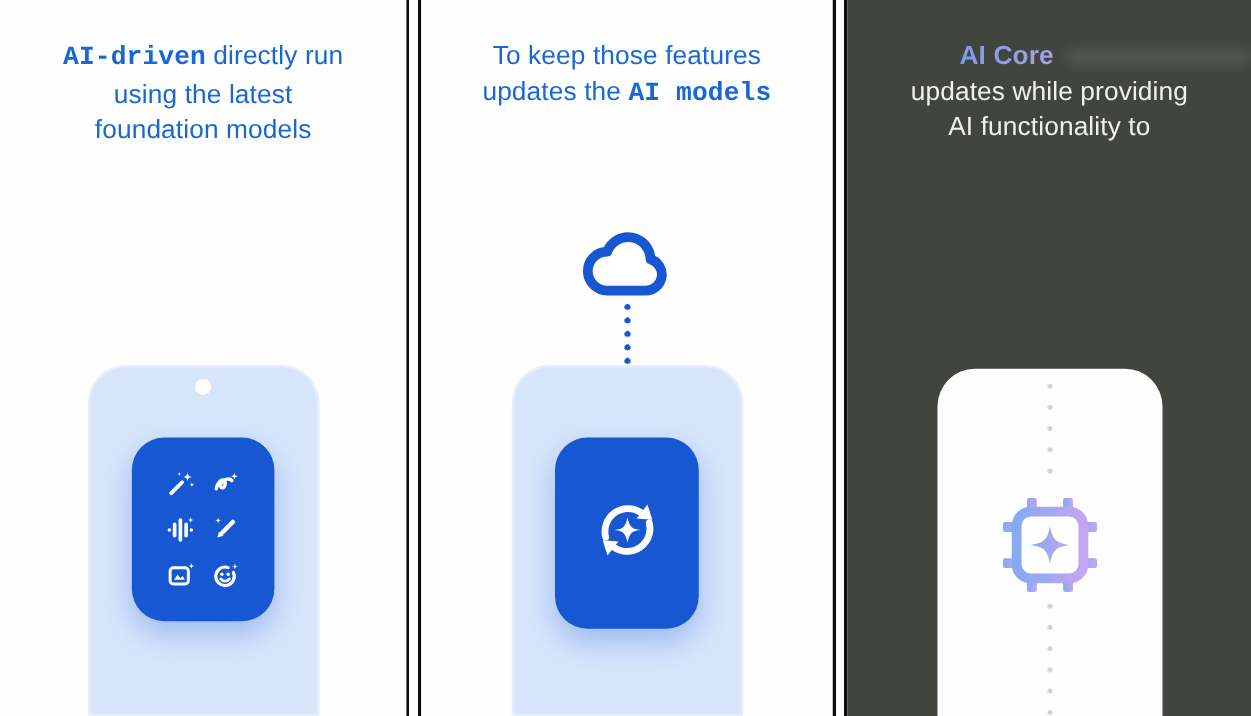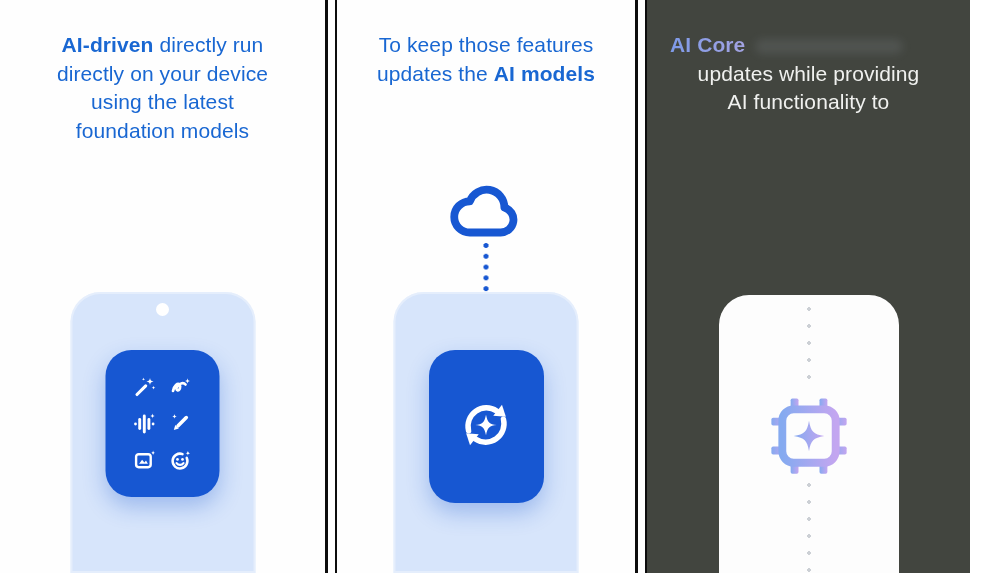--- a/index.html
+++ b/index.html
@@ -4,35 +4,35 @@
 <style>
   html,body{margin:0;padding:0;background:#fff;}
   .stage{
     position:relative;width:1001px;height:573px;overflow:hidden;
     display:flex;background:#fff;
     font-family:"Liberation Sans","DejaVu Sans",sans-serif;
     -webkit-font-smoothing:antialiased;
   }
   .panel{position:relative;height:573px;overflow:hidden;}
   .panel-1{width:325px;background:#fefefe;}
-  .panel-2{width:298px;background:#fefefe;}
+  .panel-2{width:329px;background:#fefefe;}
   .panel-3{width:323px;background:#42453f;}
   .divider{
     width:12px;height:573px;flex:0 0 12px;
     background:linear-gradient(to right,#0d0d0d 0 2.5px,#ffffff 2.5px 9.5px,#0d0d0d 9.5px 12px);
   }
   
   .caption{
     padding-top:31px;text-align:center;
     font-size:21px;line-height:28.5px;font-weight:500;
     color:#1967d2;letter-spacing:.1px;
   }
-  .caption b{font-weight:700;}
+  .caption b{font-weight:700;font-family:Liberation Mono, monospace;}
   .panel-3 .caption{color:#f0f1ef;}
-  .panel-3 .cap-line-first{text-align:left;padding-left:23px;font-weight:700;white-space:nowrap;}
+  .panel-3 .cap-line-first{text-align:right;padding-left:44px;font-weight:700;white-space:nowrap;}
   .ai-core{color:#8ea4e8;background:linear-gradient(90deg,#7e9ae8,#a3a3e2);
     -webkit-background-clip:text;background-clip:text;-webkit-text-fill-color:transparent;}
   .smudge{display:inline-block;width:148px;height:15px;margin-left:10px;border-radius:8px;
     background:rgba(205,215,235,.10);filter:blur(4px);vertical-align:-2px;}
   
   .phone{
     position:absolute;top:292px;left:50%;transform:translateX(-50%);
     width:185px;height:281px;border-radius:30px 30px 0 0;
     background:#d7e5fb;box-shadow:inset 0 0 0 2px rgba(255,255,255,.35);
   }
@@ -75,21 +75,20 @@
   .chip{position:absolute;top:99px;left:50%;transform:translateX(-50%);}
 </style>
 </head>
 <body>
 
 <div class="stage">
 
   <section class="panel panel-1">
     <div class="caption">
       <div><b>AI-driven</b><span> directly run</span></div>
-      <div>directly on your device</div>
       <div>using the latest</div>
       <div>foundation models</div>
     </div>
 
     <div class="phone">
       <div class="camera-hole"></div>
       <div class="app-card">
 
         <span class="ficon">
           <svg width="24" height="24" viewBox="0 0 24 24" fill="none">

